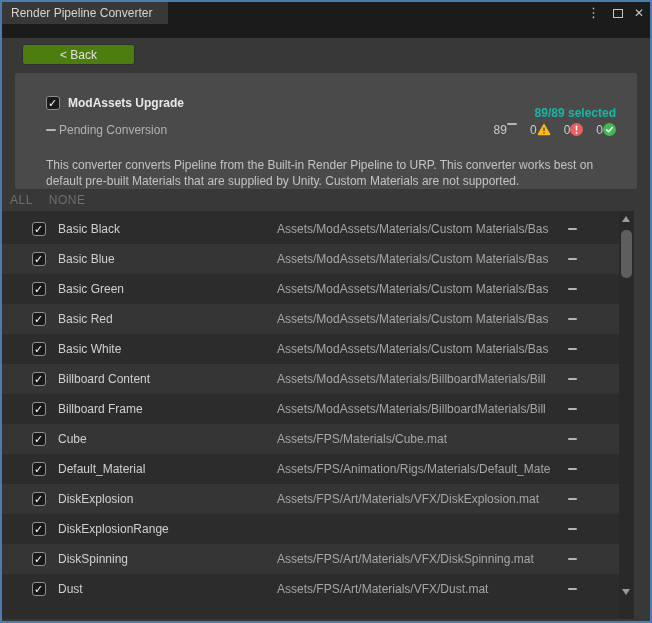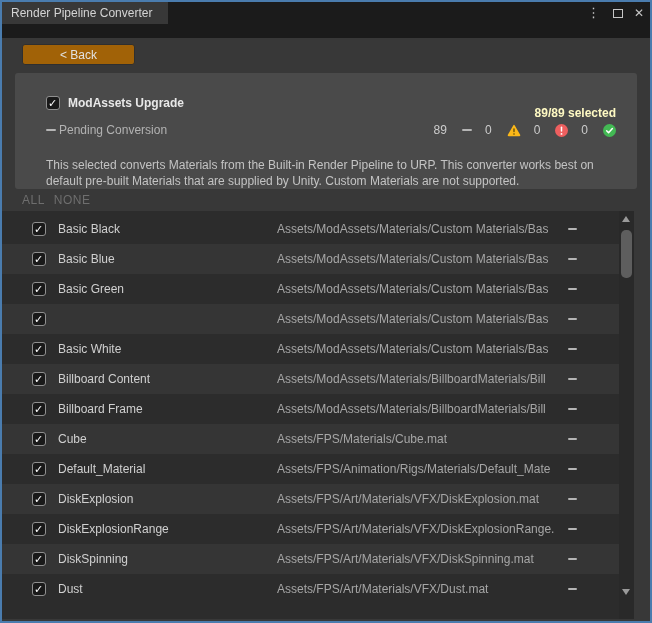--- a/index.html
+++ b/index.html
@@ -13,43 +13,43 @@
   .titlebar { position:absolute; top:0; left:0; right:0; height:36px; background:#1b1b1b; }
   .tab { position:absolute; left:0; top:0; width:166px; height:22px; background:#383838;
          color:#d4d4d4; line-height:22px; padding-left:9px; cursor:default; }
   .tb-icons { position:absolute; right:6px; top:0; height:22px; display:flex; align-items:center; gap:11px; color:#c6c6c6; }
   .kebab { font-size:13px; line-height:22px; padding:0 2px; cursor:pointer; }
   .maxbox { width:10px; height:9px; border:1.5px solid #c6c6c6; cursor:pointer; }
   .closex { font-size:12px; cursor:pointer; }
   
   .back-button {
     position:absolute; left:20px; top:42px; width:113px; height:21px;
-    background:#a16207; border:1px solid #2f2f2f; border-radius:3px;
+    background:#4d7c0f; border:1px solid #2f2f2f; border-radius:3px;
     color:#e2e2e2; font-family:"Liberation Sans",sans-serif; font-size:12px; cursor:pointer;
   }
   
   .panel { position:absolute; left:13px; top:71px; width:622px; height:116px;
            background:#4a4a4a; border-radius:3px; }
   .p-row1 { position:absolute; left:31px; right:21px; top:22px; height:16px; display:flex; align-items:center; }
   .p-title { margin-left:8px; font-weight:700; color:#e8e8e8; }
   .spacer { flex:1; }
-  .p-selected { font-weight:700; color:#fef9c3;margin-top:20px; }
+  .p-selected { font-weight:700; color:#14b8a6;margin-top:20px; }
   .p-row2 { position:absolute; left:31px; right:21px; top:49px; height:16px; display:flex; align-items:center; color:#b2b2b2; }
   .p-status-label { margin-left:3px; }
   .counts { display:flex; align-items:center; gap:13px; color:#cccccc; }
-  .count-group { display:flex; align-items:center; gap:15px; }
+  .count-group { display:flex; align-items:flex-start; gap:0; }
   .p-desc { position:absolute; left:31px; top:72px; width:566px; color:#c3c3c3; line-height:16px; }
   
   .cb { display:inline-block; position:relative; width:14px; height:14px; flex:0 0 14px;
         background:#191919; border:1px solid #8f8f8f; border-radius:3px; cursor:pointer; }
   .cb .tick { position:absolute; left:1px; top:-1px; color:#ffffff; font-size:11px; line-height:14px; }
   
   .dash-ic { display:inline-block; width:10px; height:2px; background:#b5b5b5; border-radius:1px; }
   
-  .allnone { position:absolute; left:20px; top:191px; height:16px; display:flex; gap:9px;
+  .allnone { position:absolute; left:8px; top:191px; height:16px; display:flex; gap:16px;
              color:#6e6e6e; letter-spacing:0.5px; }
   .allnone span { cursor:pointer; }
   
   .list { position:absolute; left:0; top:209px; width:648px; height:408px; background:#2c2c2c; }
   .rows { position:absolute; left:0; top:3px; right:31px; }
   .row { position:relative; height:30px; background:#2c2c2c; }
   .row.alt { background:#353535; }
   .row .cb { position:absolute; left:30px; top:8px; }
   .iname { position:absolute; left:56px; top:0; line-height:30px; color:#d0d0d0; white-space:nowrap; }
   .ipath { position:absolute; left:275px; top:0; line-height:30px; color:#a6a6a6;
@@ -118,21 +118,21 @@
         </span>
         <span class="count-group">
           <span>0</span>
           <svg width="13" height="13" viewBox="0 0 14 14">
             <circle cx="7" cy="7" r="7" fill="#43b954"></circle>
             <path d="M3.9 7.3 L6 9.5 L10.1 4.8" stroke="#ffffff" stroke-width="1.6" fill="none" stroke-linecap="round" stroke-linejoin="round"></path>
           </svg>
         </span>
       </span>
     </div>
-    <p class="p-desc">This selected converts Materials from the Built-in Render Pipeline to URP. This converter works best on default pre-built Materials that are supplied by Unity. Custom Materials are not supported.</p>
+    <p class="p-desc">This converter converts Pipeline from the Built-in Render Pipeline to URP. This converter works best on default pre-built Materials that are supplied by Unity. Custom Materials are not supported.</p>
   </div>
 
   <div class="allnone">
     <span>ALL</span>
     <span>NONE</span>
   </div>
 
   <div class="list">
     <div class="rows">
         <div class="row">
@@ -156,20 +156,21 @@
             <span class="tick">✓</span>
           </span>
           <span class="iname">Basic Green</span>
           <span class="ipath">Assets/ModAssets/Materials/Custom Materials/Bas</span>
           <span class="dash-ic"></span>
         </div>
         <div class="row alt">
           <span class="cb">
             <span class="tick">✓</span>
           </span>
+          <span class="iname">Basic Red</span>
           <span class="ipath">Assets/ModAssets/Materials/Custom Materials/Bas</span>
           <span class="dash-ic"></span>
         </div>
         <div class="row">
           <span class="cb">
             <span class="tick">✓</span>
           </span>
           <span class="iname">Basic White</span>
           <span class="ipath">Assets/ModAssets/Materials/Custom Materials/Bas</span>
           <span class="dash-ic"></span>
@@ -212,21 +213,20 @@
           </span>
           <span class="iname">DiskExplosion</span>
           <span class="ipath">Assets/FPS/Art/Materials/VFX/DiskExplosion.mat</span>
           <span class="dash-ic"></span>
         </div>
         <div class="row">
           <span class="cb">
             <span class="tick">✓</span>
           </span>
           <span class="iname">DiskExplosionRange</span>
-          <span class="ipath">Assets/FPS/Art/Materials/VFX/DiskExplosionRange.</span>
           <span class="dash-ic"></span>
         </div>
         <div class="row alt">
           <span class="cb">
             <span class="tick">✓</span>
           </span>
           <span class="iname">DiskSpinning</span>
           <span class="ipath">Assets/FPS/Art/Materials/VFX/DiskSpinning.mat</span>
           <span class="dash-ic"></span>
         </div>

